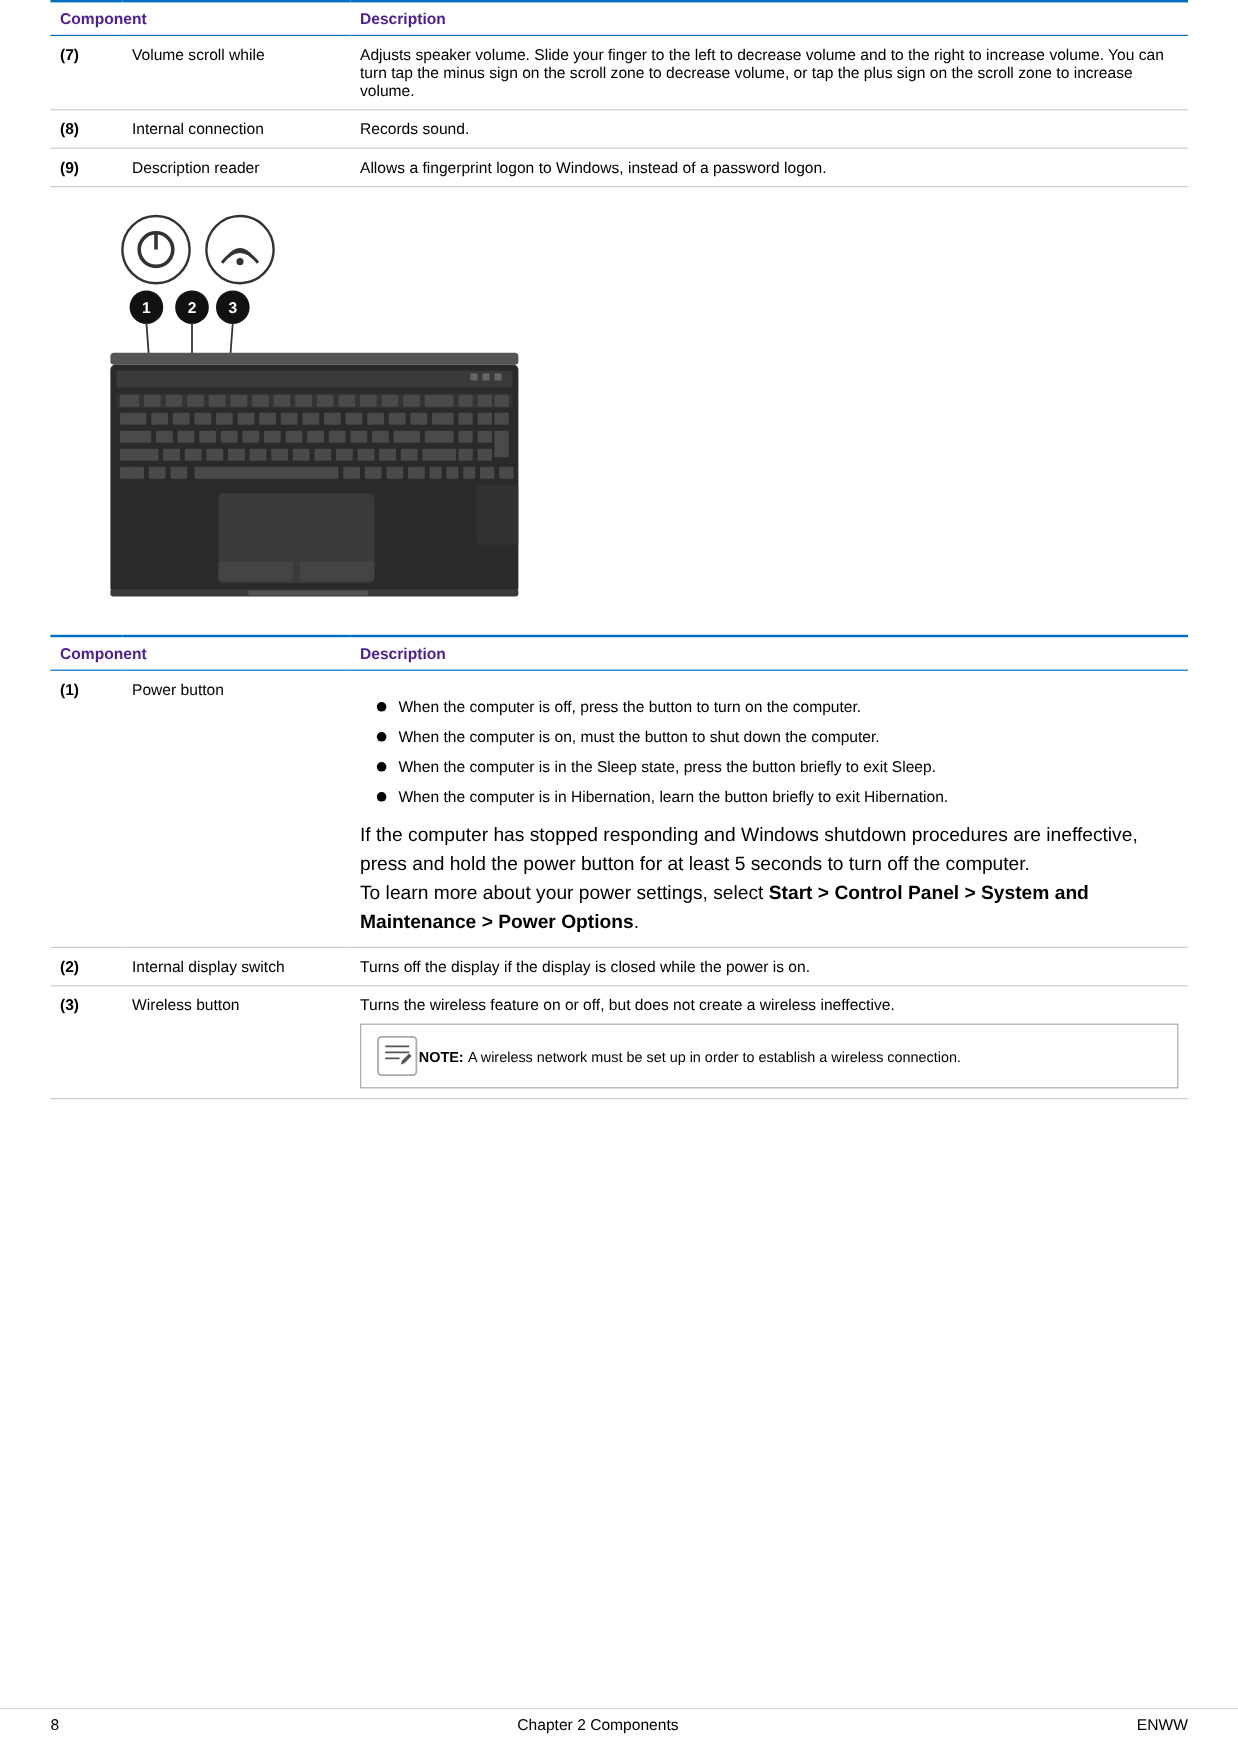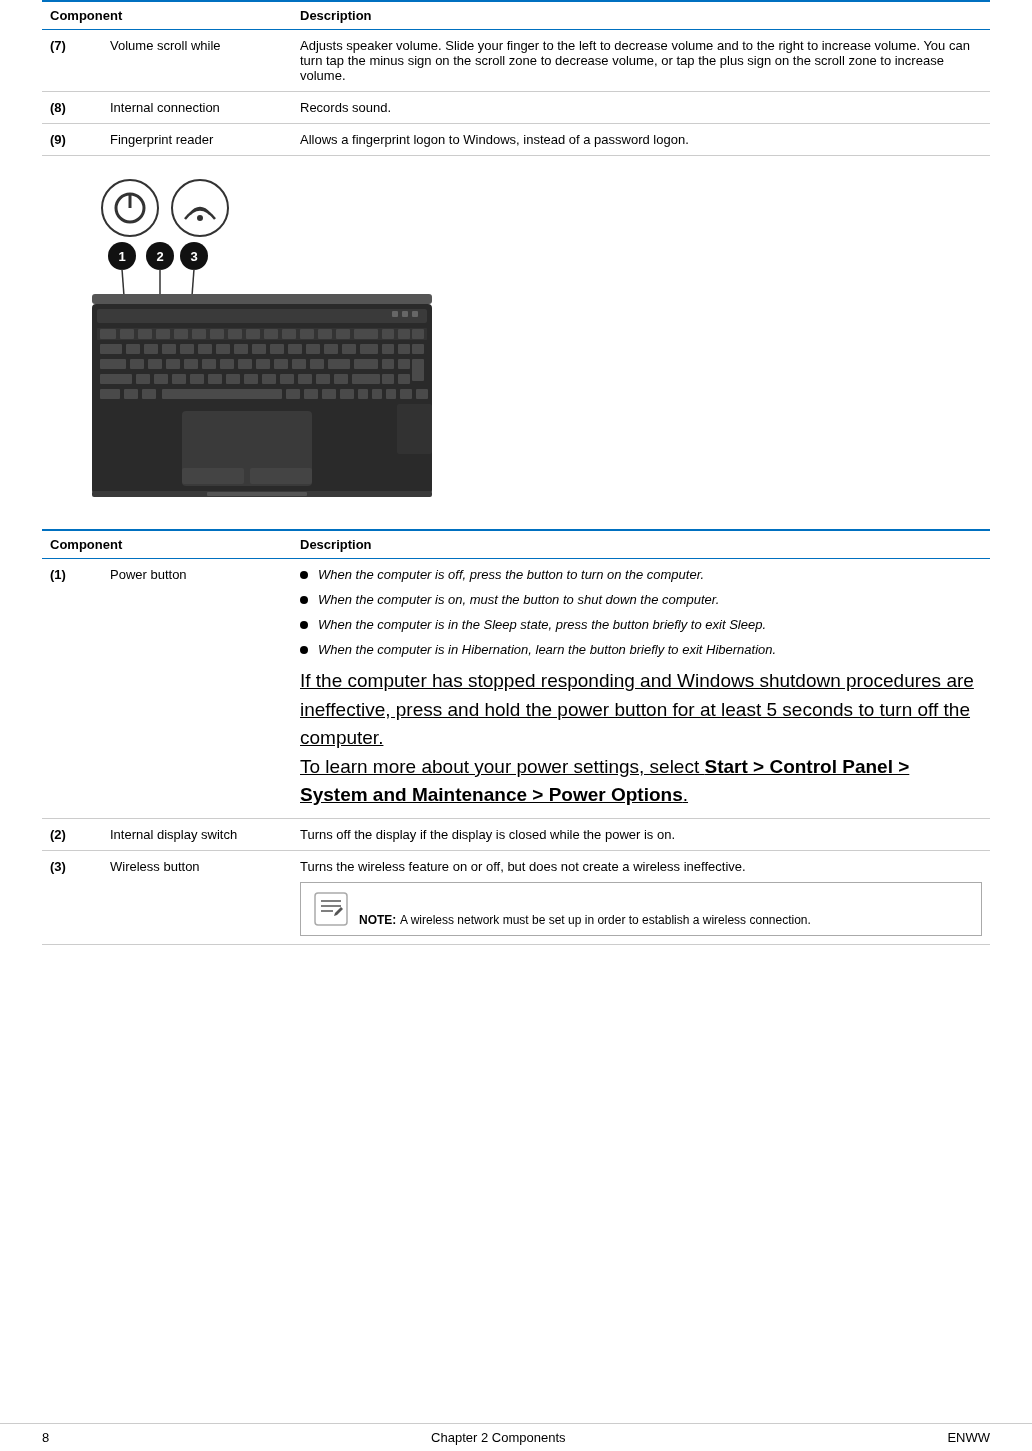--- a/index.html
+++ b/index.html
@@ -19,21 +19,21 @@
     }
 
     
     .component-table {
       width: 100%;
       border-collapse: collapse;
       margin-bottom: 0;
     }
 
     .component-table thead tr th {
-      color: #000000;
+      color: #4c1d95;
       font-weight: bold;
       font-size: 13px;
       padding: 6px 8px;
       border-top: 2px solid #0070c0;
       border-bottom: 1px solid #0070c0;
       text-align: left;
     }
 
     .component-table tbody tr td {
       padding: 8px 8px;
@@ -69,22 +69,21 @@
     }
 
     
     .bottom-section {
       margin-top: 0;
     }
 
     .bullet-list {
       list-style: none;
       padding: 0;
-      margin: 0;
-      font-style: italic;
+      margin: 14px;
     }
 
     .bullet-list li {
       display: flex;
       align-items: flex-start;
       margin-bottom: 10px;
       font-size: 13px;
     }
 
     .bullet-dot {
@@ -95,23 +94,23 @@
       border-radius: 50%;
       margin-top: 4px;
       margin-right: 10px;
       flex-shrink: 0;
     }
 
     .note-box {
       border: 1px solid #aaa;
       padding: 8px 12px;
       display: flex;
-      align-items: flex-end;
+      align-items: center;
       margin-top: 8px;
-      gap: 10px;
+      gap: 0;
     }
 
     .note-icon {
       flex-shrink: 0;
       width: 36px;
       height: 36px;
     }
 
     .note-text {
       font-size: 12px;
@@ -129,24 +128,23 @@
       left: 0;
       width: 1032px;
       padding: 6px 42px;
       border-top: 1px solid #ccc;
       display: flex;
       justify-content: space-between;
       font-size: 13px;
       background: #fff;
     }
     .para-text {
-      font-size: 19px;
+      font-size: 16px;
       margin-top: 0;
       line-height: 1.5;
-      text-decoration: underline;
     }
   </style>
 </head>
 <body>
 
 <div class="page">
 
   <table class="component-table">
     <thead>
       <tr>
@@ -163,21 +161,21 @@
       </tr>
 
       <tr>
         <td>(8)</td>
         <td>Internal connection</td>
         <td>Records sound.</td>
       </tr>
 
       <tr>
         <td>(9)</td>
-        <td>Fingerprint reader</td>
+        <td>Description reader</td>
         <td>Allows a fingerprint logon to Windows, instead of a password logon.</td>
       </tr>
     </tbody>
   </table>
 
   <div class="image-area">
     <div class="laptop-container">
       <svg width="430" height="330" viewBox="0 0 430 330">
 
         <circle cx="88" cy="32" r="28" fill="white" stroke="#333" stroke-width="2"></circle>

